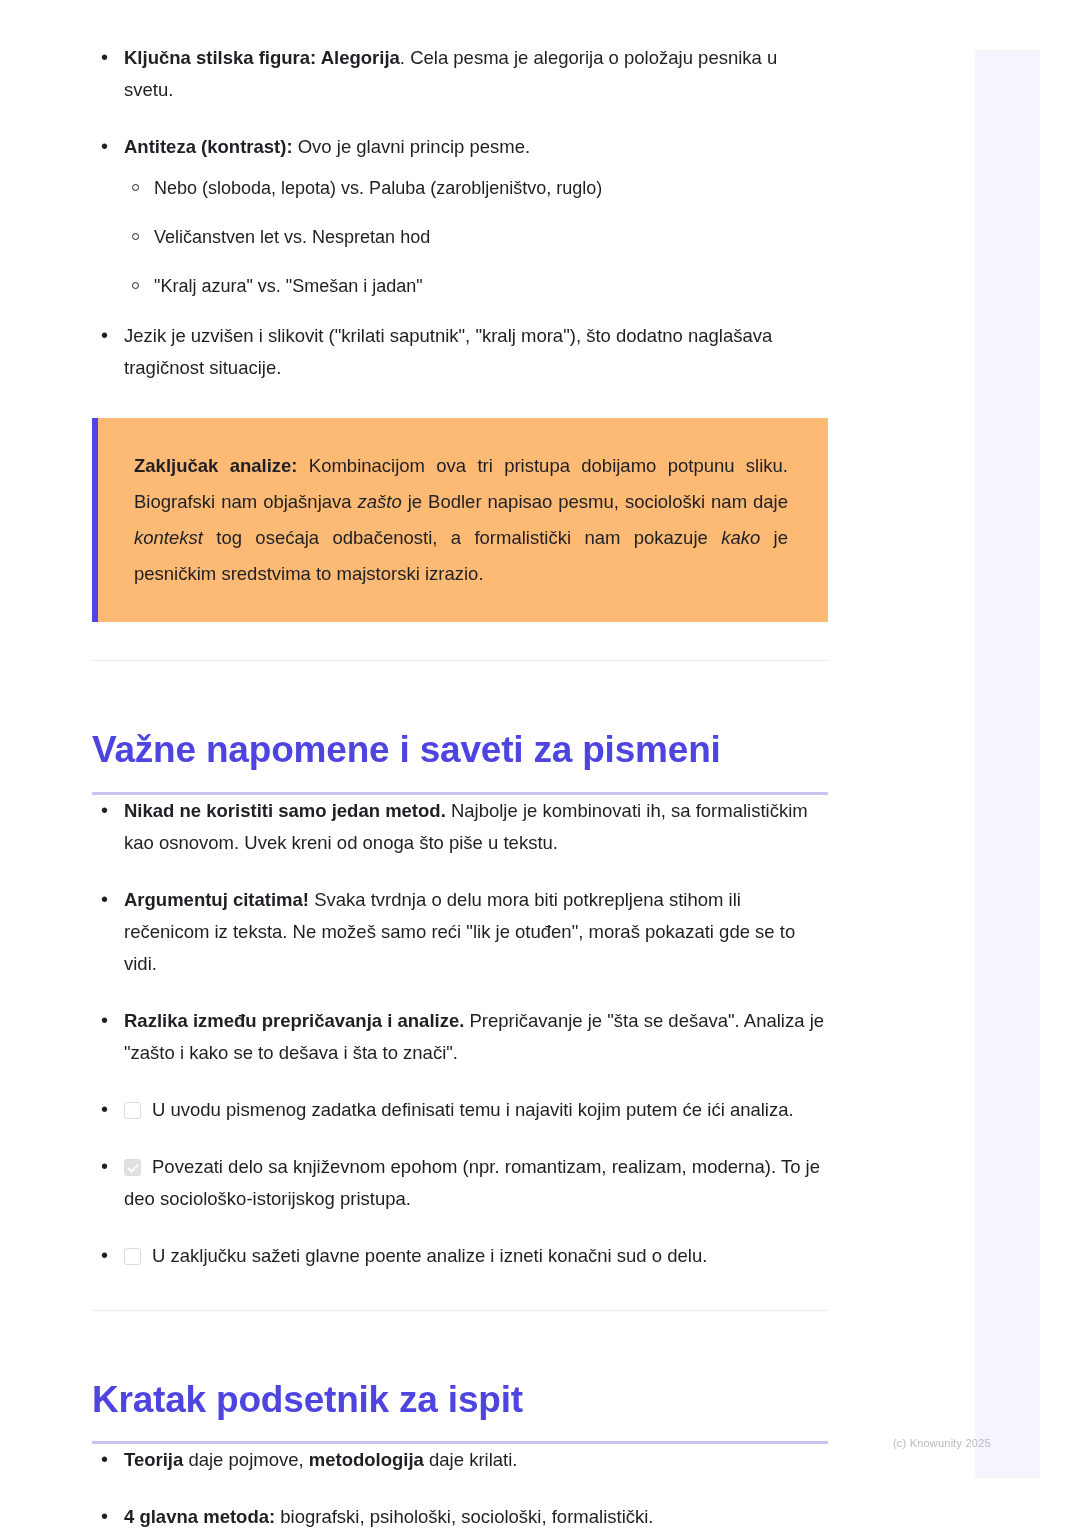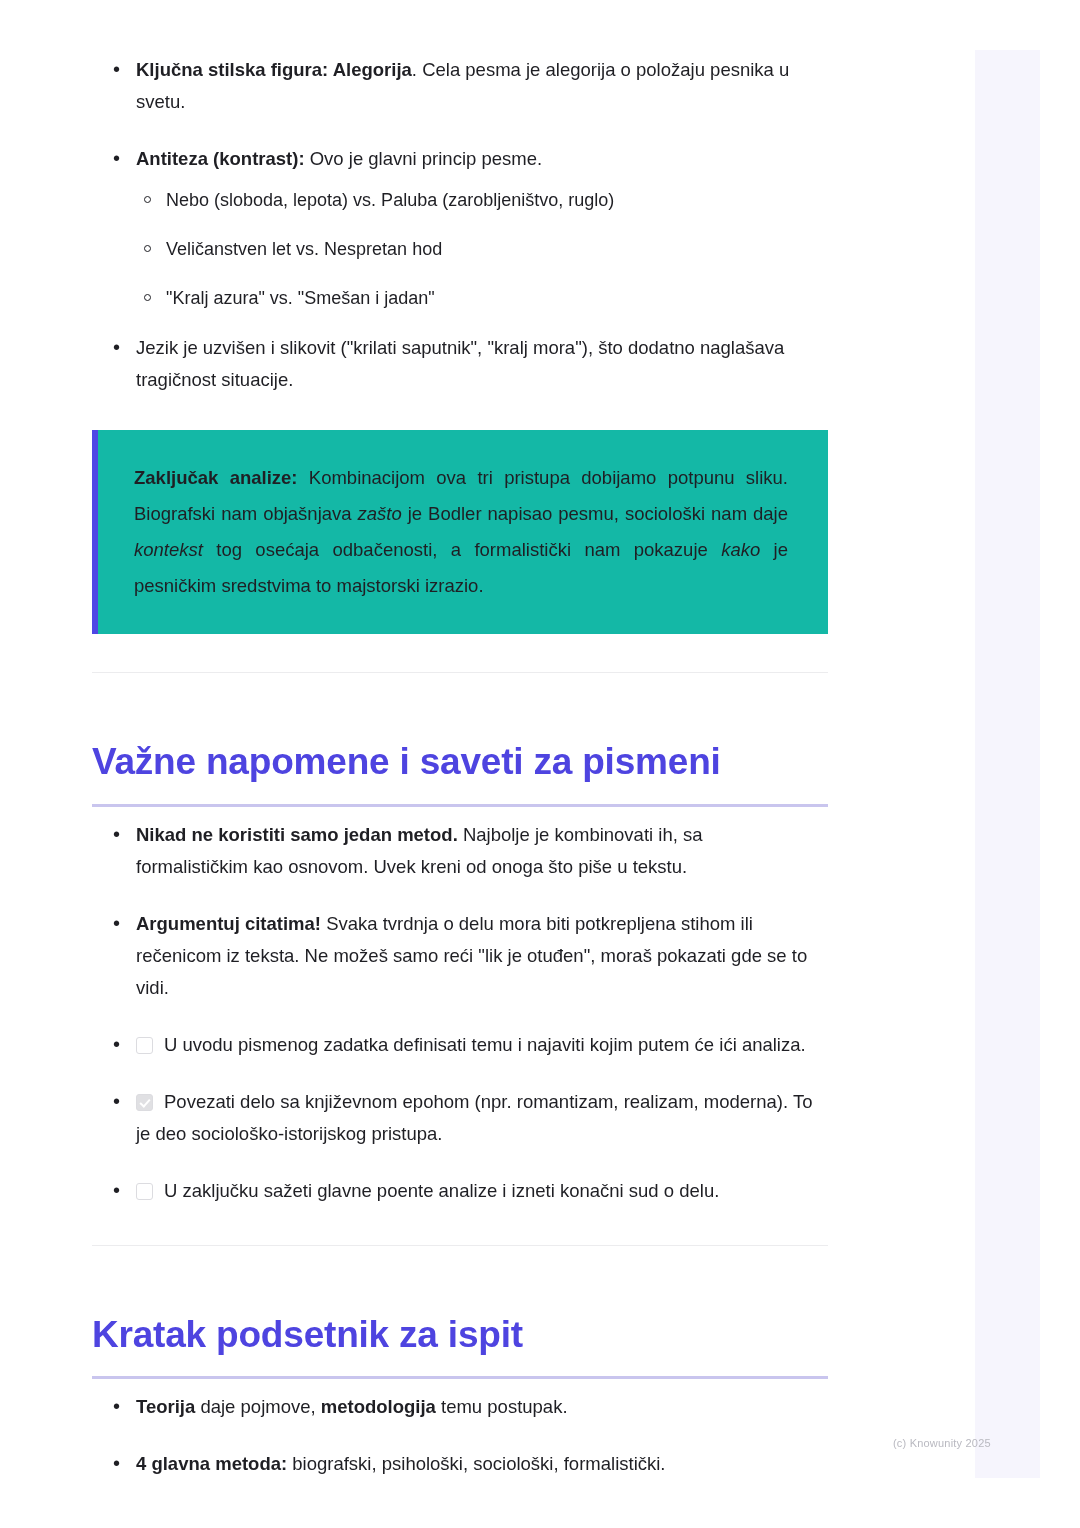--- a/index.html
+++ b/index.html
@@ -46,21 +46,21 @@
   .content {
     margin: 0 auto;
     padding-left: 92px;
     padding-right: 112px;
     padding-top: 42px;
   }
 
   
   ul.lvl1 {
     list-style: none;
-    margin: 12px;
+    margin: 0;
     padding: 0;
   }
   ul.lvl1 > li {
     position: relative;
     padding-left: 32px;
     margin: 0 0 25px 0;
     font-size: 18.5px;
     line-height: 32px;
     color: #1f1f24;
   }
@@ -99,21 +99,21 @@
     border-radius: 50%;
     box-sizing: border-box;
   }
 
   b, strong { font-weight: 700; }
   i, em { font-style: italic; }
 
   
   .callout {
     margin: 34px 0 0 0;
-    background: #14b8a6;
+    background: #fdba74;
     border-left: 6px solid #4f46e5;
     padding: 30px 40px 30px 36px;
     font-size: 18.5px;
     line-height: 36px;
     text-align: justify;
     color: #1f1f24;
   }
 
   
   .divider {
@@ -218,40 +218,43 @@
     <h2 class="section-title">Važne napomene i saveti za pismeni</h2>
     <div class="title-rule"></div>
 
     <ul class="lvl1 after-rule">
       <li>
         <b>Nikad ne koristiti samo jedan metod.</b><span> Najbolje je kombinovati ih, sa formalističkim kao osnovom. Uvek kreni od onoga što piše u tekstu.</span>
       </li>
       <li>
         <b>Argumentuj citatima!</b><span> Svaka tvrdnja o delu mora biti potkrepljena stihom ili rečenicom iz teksta. Ne možeš samo reći "lik je otuđen", moraš pokazati gde se to vidi.</span>
       </li>
+      <li>
+        <b>Razlika između prepričavanja i analize.</b><span> Prepričavanje je "šta se dešava". Analiza je "zašto i kako se to dešava i šta to znači".</span>
+      </li>
 
       <li>
         <span class="cbox"></span><span>U uvodu pismenog zadatka definisati temu i najaviti kojim putem će ići analiza.</span>
       </li>
       <li>
         <span class="cbox checked"></span><span>Povezati delo sa književnom epohom (npr. romantizam, realizam, moderna). To je deo sociološko-istorijskog pristupa.</span>
       </li>
       <li>
         <span class="cbox"></span><span>U zaključku sažeti glavne poente analize i izneti konačni sud o delu.</span>
       </li>
     </ul>
 
     <hr class="divider">
 
     <h2 class="section-title">Kratak podsetnik za ispit</h2>
     <div class="title-rule"></div>
 
     <ul class="lvl1 after-rule">
       <li>
-        <b>Teorija</b><span> daje pojmove, </span><b>metodologija</b><span> temu postupak.</span>
+        <b>Teorija</b><span> daje pojmove, </span><b>metodologija</b><span> daje krilati.</span>
       </li>
       <li>
         <b>4 glavna metoda:</b><span> biografski, psihološki, sociološki, formalistički.</span>
       </li>
     </ul>
 
   </div>
 </div>
 
 <div class="watermark">(c) Knowunity 2025</div>

